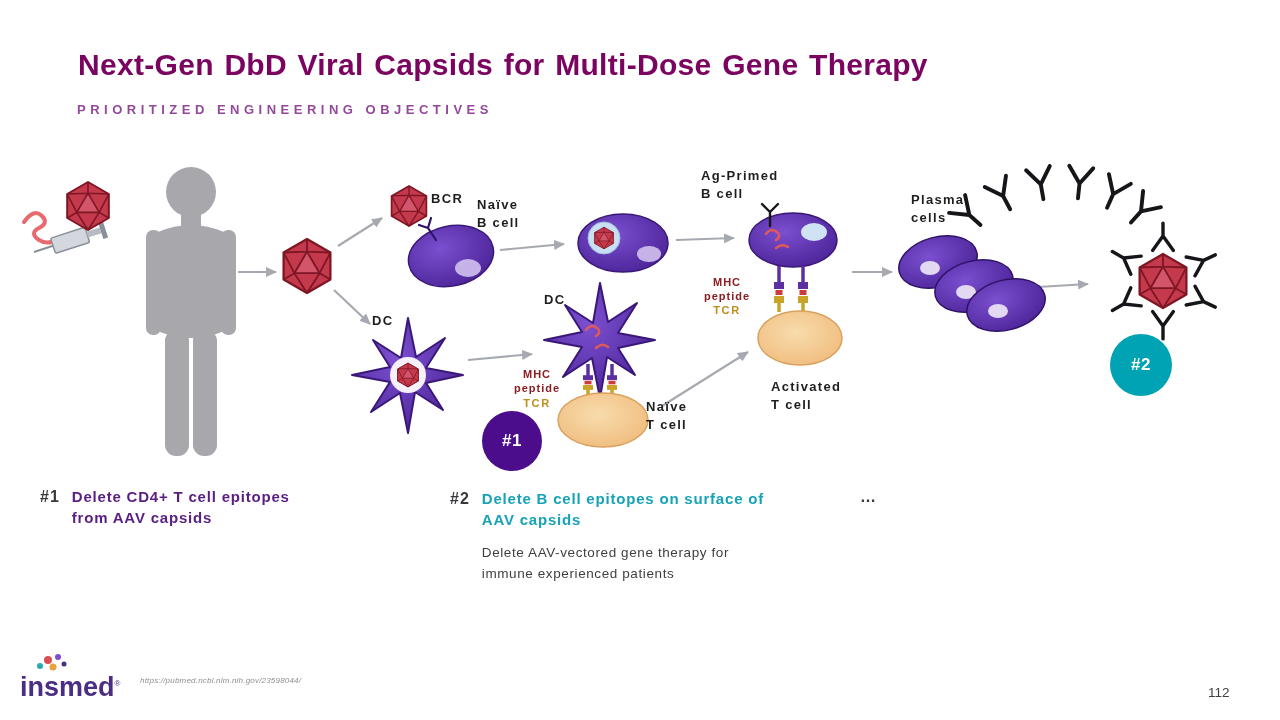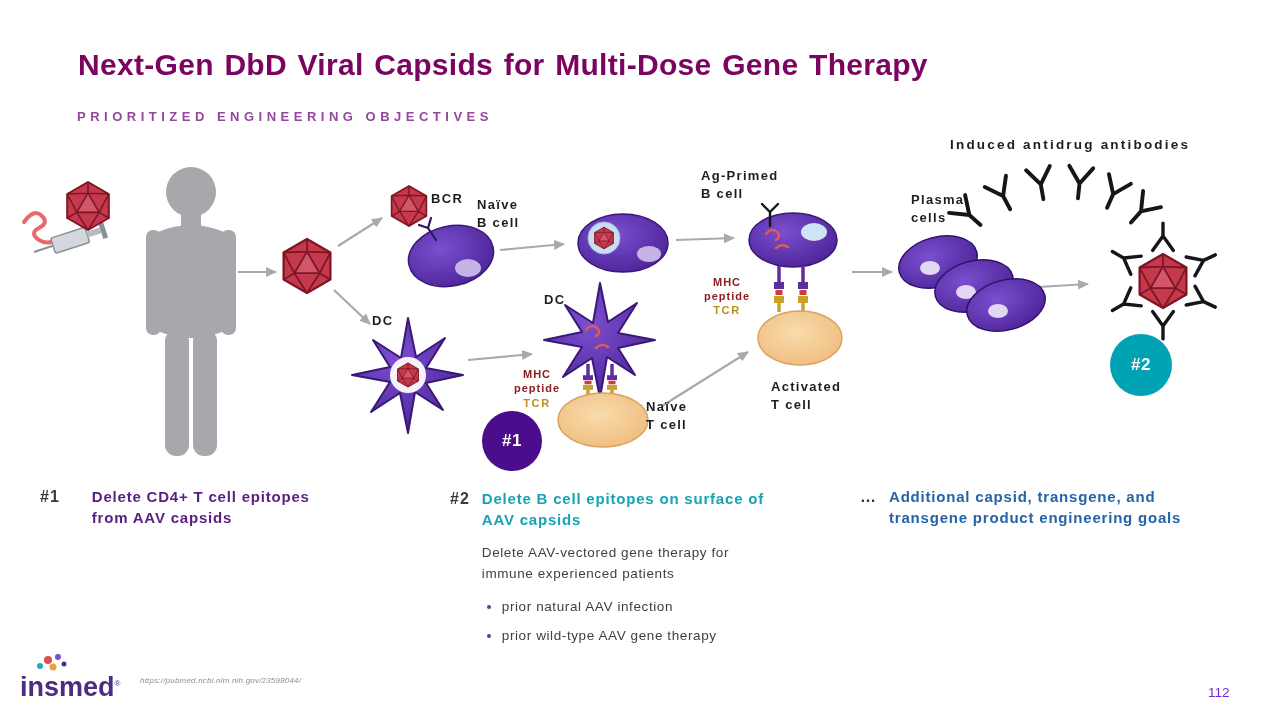--- a/index.html
+++ b/index.html
@@ -2,21 +2,21 @@
 <html><head>
 <meta charset="utf-8">
 <style>
   * { margin:0; padding:0; box-sizing:border-box; }
   html,body { width:1280px; height:720px; }
   body { font-family:"Liberation Sans", sans-serif; background:#ffffff; position:relative; overflow:hidden; }
   .slide { position:absolute; left:0; top:0; width:1280px; height:550px; background:#fff; }
 
   
   .title { position:absolute; left:78px; top:48px; font-size:30px; font-weight:700; color:#7A0460; letter-spacing:0.3px; word-spacing:2px; }
-  .subtitle { position:absolute; left:77px; top:109px; font-size:13px; font-weight:700; color:#93489B; letter-spacing:4.5px; }
+  .subtitle { position:absolute; left:77px; top:102px; font-size:13px; font-weight:700; color:#93489B; letter-spacing:4.5px; }
 
   
   .diagram-svg { position:absolute; left:0; top:0; width:1280px; height:720px; }
 
   
   .dlabel { position:absolute; font-weight:700; font-size:13px; color:#1E1E1E; letter-spacing:1.3px; line-height:1.4; white-space:pre-line; }
   #lbl-antibodies-title { left:950px; top:136px; font-size:13.5px; letter-spacing:2.2px; }
   #lbl-bcr { left:431px; top:190px; }
   #lbl-naive-b { left:477px; top:196px; }
   #lbl-dc-left { left:372px; top:312px; }
@@ -38,38 +38,38 @@
   #badge-2 { left:1110px; top:334px; width:62px; height:62px; background:#00A3B4; }
 
   
   .objective { position:absolute; display:flex; gap:12px; }
   #objective-1 { left:40px; top:486px; width:310px; }
   #objective-2 { left:450px; top:488px; width:330px; }
   #objective-3 { left:860px; top:486px; width:378px; }
   .obj-num { font-weight:700; font-size:16px; color:#38383D; letter-spacing:1px; padding-top:2px; flex:0 0 auto; }
   .obj-content { flex:1 1 auto; }
   .obj-heading { font-size:15px; font-weight:700; letter-spacing:0.8px; line-height:1.4; margin:0 0 13px 0; }
-  #objective-1 .obj-heading { color:#5A1E82; width:258px;margin-left:20px; }
+  #objective-1 .obj-heading { color:#5A1E82; width:258px; }
   #objective-2 .obj-heading { color:#16A3B5; width:285px; }
   #objective-3 .obj-heading { color:#2563A8; width:330px; }
   .obj-body { font-size:13.5px; color:#3F3F3F; letter-spacing:0.6px; line-height:1.55; }
   #objective-1 .obj-body { width:252px; }
   #objective-2 .obj-body { width:300px; }
   #objective-3 .obj-body { width:332px; }
   .obj-bullets { margin:12px 0 0 4px; padding-left:16px; width:250px; }
   .obj-bullets li { font-size:13.5px; color:#3F3F3F; letter-spacing:0.6px; line-height:1.5; margin-bottom:9px; }
   .obj-bullets li::marker { color:#7030A0; }
 
   
   .logo { position:absolute; left:20px; top:654px; width:120px; height:54px; }
   .logo-dots { position:absolute; left:4px; top:0; }
   .logo-text { position:absolute; left:0px; top:18px; font-size:27px; font-weight:700; color:#4B2E83; letter-spacing:0; }
   .logo-reg { font-size:8px; vertical-align:super; font-weight:400; }
   .citation { position:absolute; left:140px; top:676px; font-size:8px; color:#8F8F8F; font-style:italic; letter-spacing:0.2px; }
-  .page-number { position:absolute; left:1208px; top:685px; font-size:13.5px; font-weight:400; color:#6d28d9; }
+  .page-number { position:absolute; left:1208px; top:685px; font-size:13.5px; font-weight:400; color:#404040; }
 </style>
 </head>
 <body>
 
 <div class="slide">
 
   <h1 class="title">Next-Gen DbD Viral Capsids for Multi-Dose Gene Therapy</h1>
   <div class="subtitle">PRIORITIZED ENGINEERING OBJECTIVES</div>
 
   <svg class="diagram-svg" viewBox="0 0 1280 720">
@@ -193,21 +193,20 @@
     <g>
       <use href="#antibody" transform="translate(1163,322) rotate(0) scale(1.3)"></use>
       <use href="#antibody" transform="translate(1127,302) rotate(60) scale(1.3)"></use>
       <use href="#antibody" transform="translate(1127,260) rotate(120) scale(1.3)"></use>
       <use href="#antibody" transform="translate(1163,240) rotate(180) scale(1.3)"></use>
       <use href="#antibody" transform="translate(1200,262) rotate(245) scale(1.3)"></use>
       <use href="#antibody" transform="translate(1200,300) rotate(-65) scale(1.3)"></use>
     </g>
   </svg>
 
-  <div class="dlabel" id="lbl-antibodies-title">Induced antidrug antibodies</div>
   <div class="dlabel" id="lbl-bcr">BCR</div>
   <div class="dlabel" id="lbl-naive-b">Naïve
 B cell</div>
   <div class="dlabel" id="lbl-dc-left">DC</div>
   <div class="dlabel" id="lbl-dc-right">DC</div>
   <div class="dlabel" id="lbl-ag-primed">Ag-Primed
 B cell</div>
   <div class="dlabel" id="lbl-plasma">Plasma
 cells</div>
   <div class="mhc" id="lbl-mhc-top">MHC
@@ -229,31 +228,26 @@
     <div class="obj-content">
       <h3 class="obj-heading">Delete CD4+ T cell epitopes from AAV capsids</h3>
     </div>
   </div>
 
   <div class="objective" id="objective-2">
     <div class="obj-num">#2</div>
     <div class="obj-content">
       <h3 class="obj-heading">Delete B cell epitopes on surface of AAV capsids</h3>
       <p class="obj-body">Delete AAV-vectored gene therapy for immune experienced patients</p>
-      <ul class="obj-bullets">
-        <li>prior natural AAV infection</li>
-        <li>prior wild-type AAV gene therapy</li>
-      </ul>
     </div>
   </div>
 
   <div class="objective" id="objective-3">
     <div class="obj-num">…</div>
     <div class="obj-content">
-      <h3 class="obj-heading">Additional capsid, transgene, and transgene product engineering goals</h3>
     </div>
   </div>
 
   <div class="logo">
     <svg class="logo-dots" width="64" height="20">
       <circle cx="24" cy="6" r="4" fill="#D94F52"></circle>
       <circle cx="34" cy="3" r="3" fill="#7B4FD0"></circle>
       <circle cx="16" cy="12" r="3" fill="#28A9B8"></circle>
       <circle cx="29" cy="13" r="3.5" fill="#E8A13C"></circle>
       <circle cx="40" cy="10" r="2.5" fill="#4B2E83"></circle>

